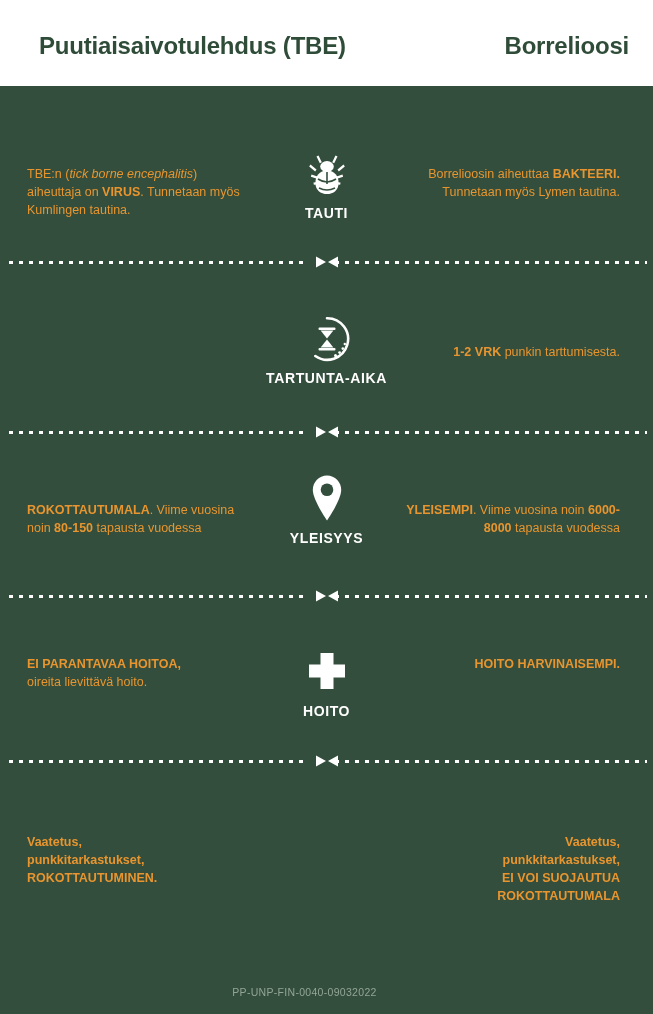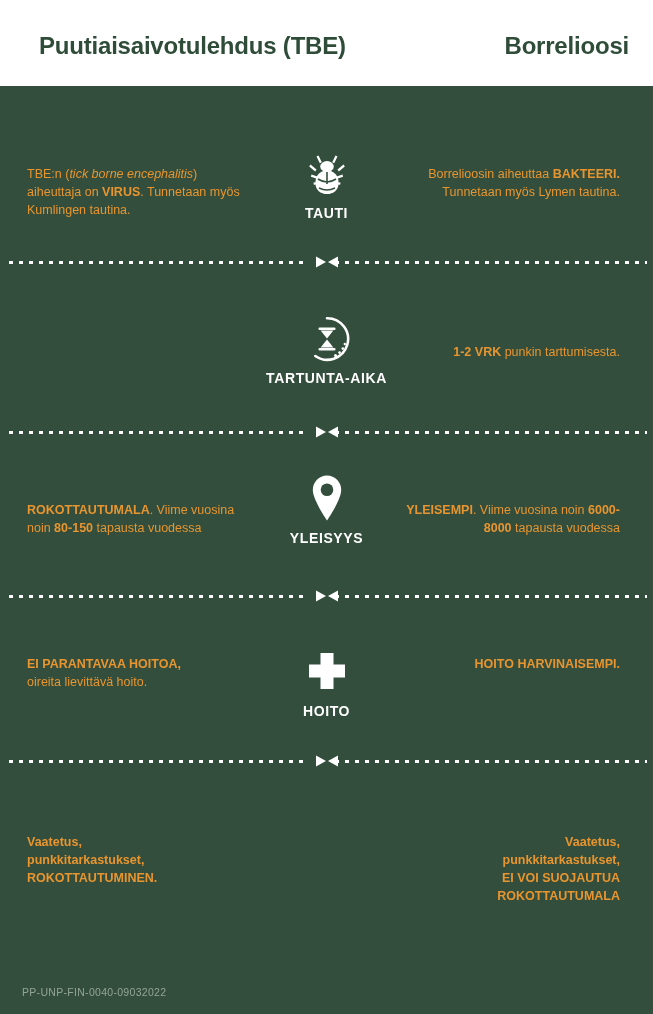--- a/index.html
+++ b/index.html
@@ -100,25 +100,24 @@
     text-align: center;
     line-height: 0;
   }
 
   
   .footer-code {
     position: absolute;
     left: 0;
     top: 986px;
     width: 609px;
-    text-align: left;
+    text-align: center;
     color: #93a598;
     font-size: 10.5px;
     letter-spacing: 0.3px;
-    padding-left: 22px;
   }
 </style>
 </head>
 <body>
 
 <div class="page">
 
   <div class="header">
     <div class="header-title left">Puutiaisaivotulehdus (TBE)</div>
     <div class="header-title right">Borrelioosi</div>

